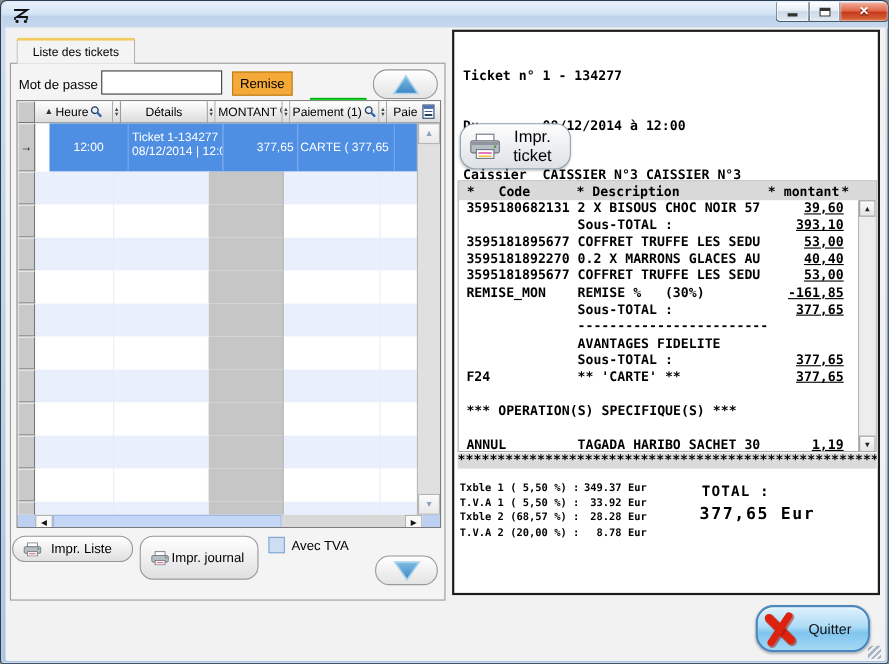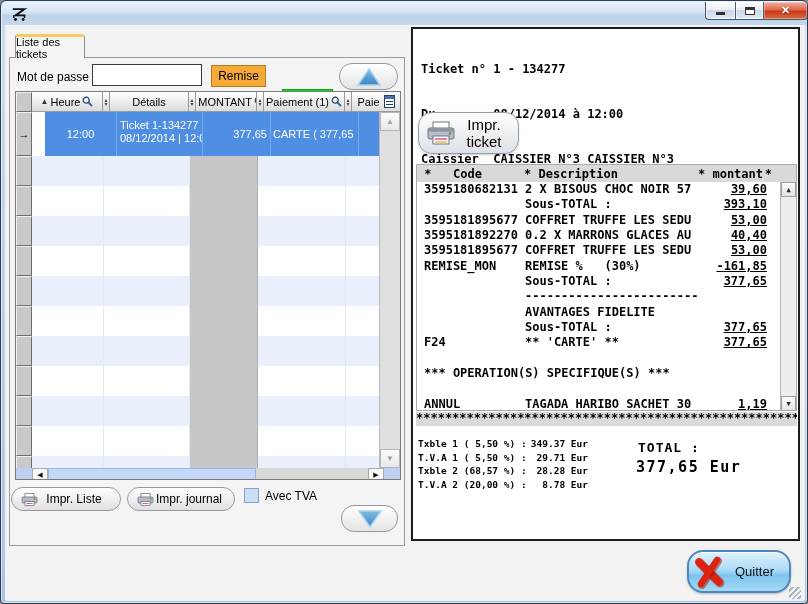--- a/index.html
+++ b/index.html
@@ -30,21 +30,21 @@
   .glyph-min { width:9px; height:3px; background:#333; margin-top:6px; }
   .glyph-max { width:10px; height:8px; border:1px solid #333; border-top:3px solid #333; background:#fff; }
   .glyph-x { color:#fff; font-size:11px; font-weight:bold; text-shadow:0 1px 1px #7A2410; }
 
   
   .client { position:absolute; left:4px; top:24px; width:800px; height:576px;
             background:#F2F2F2; border-radius:0 0 2px 2px; }
   .abs { position:absolute; }
 
   
-  .tab { left:14px; top:33px; width:70px; height:24px; z-index:3;
+  .tab { left:14px; top:33px; width:108px; height:24px; z-index:3;
          background:#F4F4F4; border:1px solid #8F8F8F; border-bottom:none;
          border-top:3px solid #F2CB5F; border-radius:3px 3px 0 0;
          font-size:11px; display:flex; align-items:center; justify-content:center; color:#000; }
   .lframe { left:8px; top:56px; width:396px; height:489px; background:#F4F4F4;
             border:1px solid #9A9A9A; z-index:2; }
 
   .pwdlabel { left:16px; top:69px; font-size:12px; color:#000; z-index:4; }
   .pwdinput { left:91px; top:63px; width:110px; height:22px; z-index:4;
               border:1px solid #3A3A3A; background:#fff; font-size:12px; padding:0 3px; }
   .btn-remise { left:210px; top:64px; width:55px; height:22px; z-index:4;
@@ -112,21 +112,21 @@
             display:flex; align-items:center; justify-content:center; font-size:7px; color:#111; }
   .hs-thumb { width:208px; flex:0 0 auto; background:#C5D7F7; border:1px solid #9FB4E0; }
   .hs-track { flex:1; background:#D8D8D8; }
 
   
   .pillbtn { border:1px solid #979797; border-radius:12px;
              background:linear-gradient(#FFFFFF,#E0E0E0); z-index:4;
              display:flex; align-items:center; font-size:12px; color:#000;
              box-shadow:inset 0 1px 0 #fff; }
   .btn-imprliste { left:10px; top:486px; width:110px; height:24px; }
-  .btn-imprjournal { left:126px; top:486px; width:108px; height:24px; }
+  .btn-imprjournal { left:126px; top:486px; width:108px; height:40px; }
   .pillbtn .plabel { flex:1; text-align:center; padding-right:10px; }
   .printer-sm { width:17px; height:13px; margin-left:9px; flex:0 0 auto; }
   .checkbox { left:243px; top:487px; width:15px; height:15px; z-index:4;
               background:#CDDEF4; border:1px solid #7FA5CF; }
   .avectva { left:264px; top:488px; font-size:12px; color:#000; z-index:4; }
 
   
   .rpanel { left:410px; top:26px; width:389px; height:514px; background:#fff;
             border:2px solid #1C1C1C; z-index:2; }
   .mono { font-family:"DejaVu Sans Mono", monospace; font-weight:bold; color:#000; }
@@ -566,21 +566,21 @@
 
   <div class="abs mono sepline">************************************************************</div>
 
   <div class="abs mono totrows">
     <div class="totrow">
         <span class="tlabel">Txble 1 ( 5,50 %) :</span>
         <span class="tvalue">349.37 Eur</span>
       </div>
     <div class="totrow">
         <span class="tlabel">T.V.A 1 ( 5,50 %) :</span>
-        <span class="tvalue">29.71 Eur</span>
+        <span class="tvalue">33.92 Eur</span>
       </div>
     <div class="totrow">
         <span class="tlabel">Txble 2 (68,57 %) :</span>
         <span class="tvalue">28.28 Eur</span>
       </div>
     <div class="totrow">
         <span class="tlabel">T.V.A 2 (20,00 %) :</span>
         <span class="tvalue">8.78 Eur</span>
       </div>
   </div>

